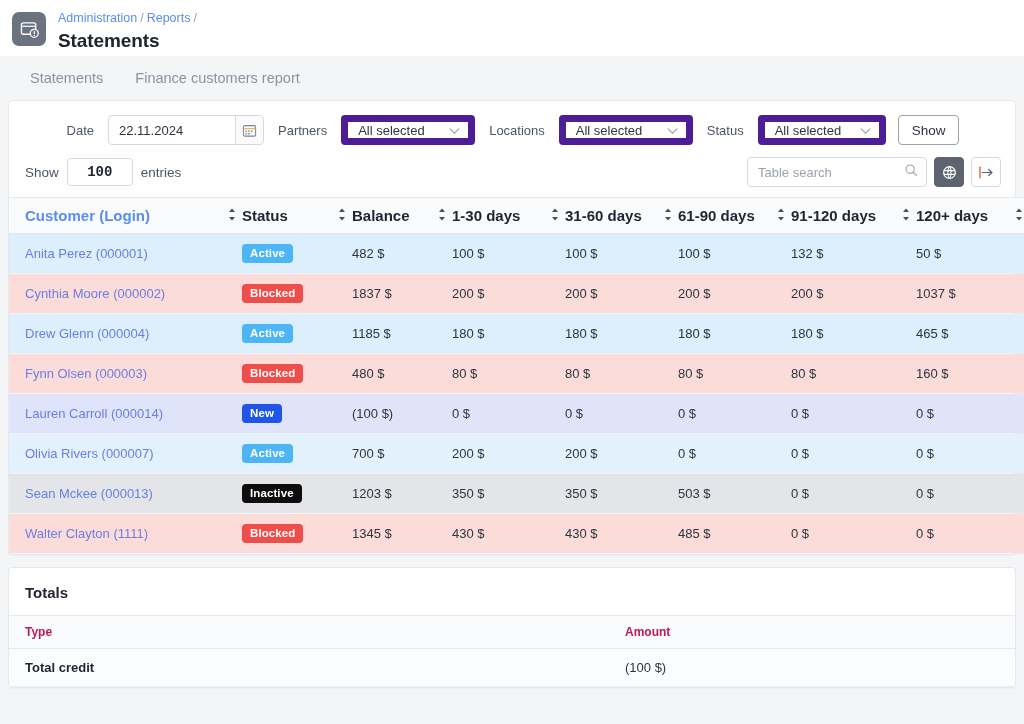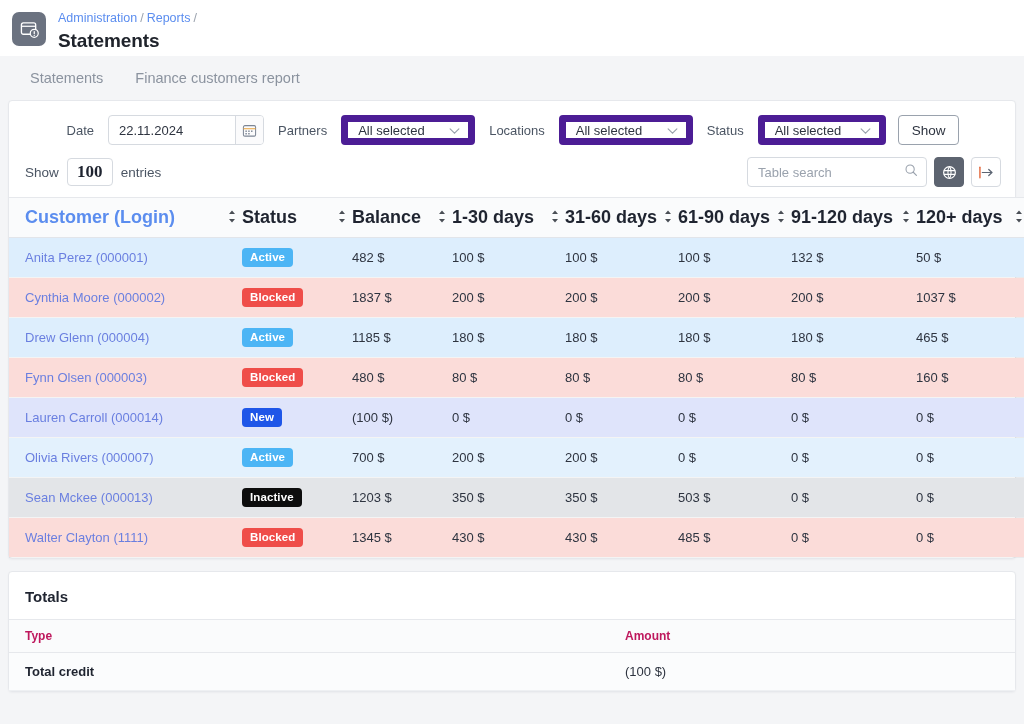--- a/index.html
+++ b/index.html
@@ -176,28 +176,28 @@
     display: flex;
     align-items: center;
     justify-content: space-between;
     padding: 4px 14px 10px 16px;
   }
   .show-entries {
     display: flex; align-items: center; gap: 8px;
     font-size: 13.5px; color: #4b5563;
   }
   .entries-input {
-    width: 46px; height: 28px;
+    width: 66px; height: 28px;
     border: 1px solid #d6dae0;
     border-radius: 4px;
     text-align: center;
-    font-size: 17px;
+    font-size: 14px;
     color: #1f2430;
     font-weight: bold;
-    font-family: Liberation Serif, serif;
+    font-family: Liberation Mono, monospace;
     outline: none;
     background: #fff;
   }
   .tools-right { display: flex; align-items: center; gap: 7px; }
   .search-wrap {
     position: relative;
     width: 180px; height: 30px;
     border: 1px solid #d6dae0;
     border-radius: 4px;
     background: #fff;
@@ -231,21 +231,21 @@
   
   table.data {
     width: 100%;
     border-collapse: collapse;
     table-layout: fixed;
   }
   table.data thead th {
     background: #fafbfc;
     border-top: 1px solid #e6e8ec;
     border-bottom: 1px solid #e2e5ea;
-    font-size: 18px;
+    font-size: 15px;
     font-weight: bold;
     color: #1f2430;
     text-align: left;
     padding: 9px 6px 9px 0;
     position: relative;
     white-space: nowrap;
   }
   table.data thead th.c-customer { color: #5b8def; padding-left: 16px; }
   .th-in { display: flex; align-items: center; justify-content: space-between; gap: 4px; }
   .sorter { flex: 0 0 auto; opacity: .85; }

